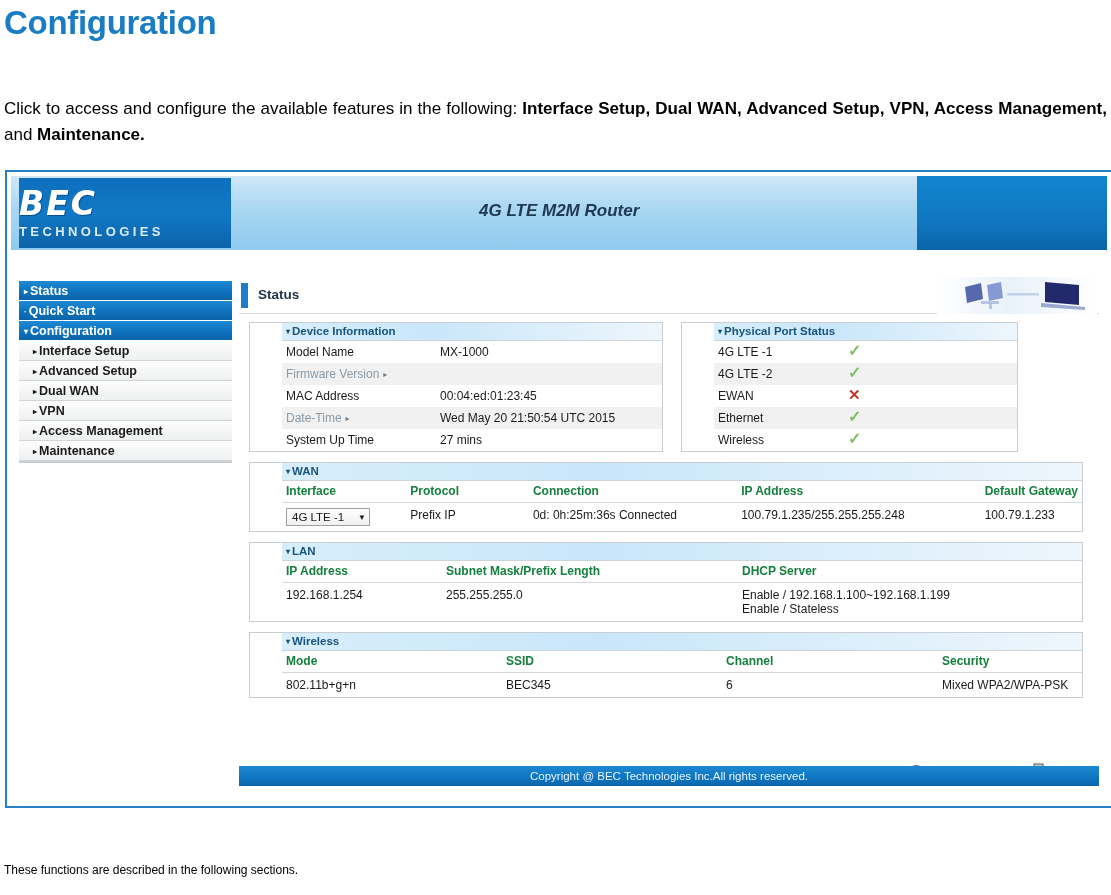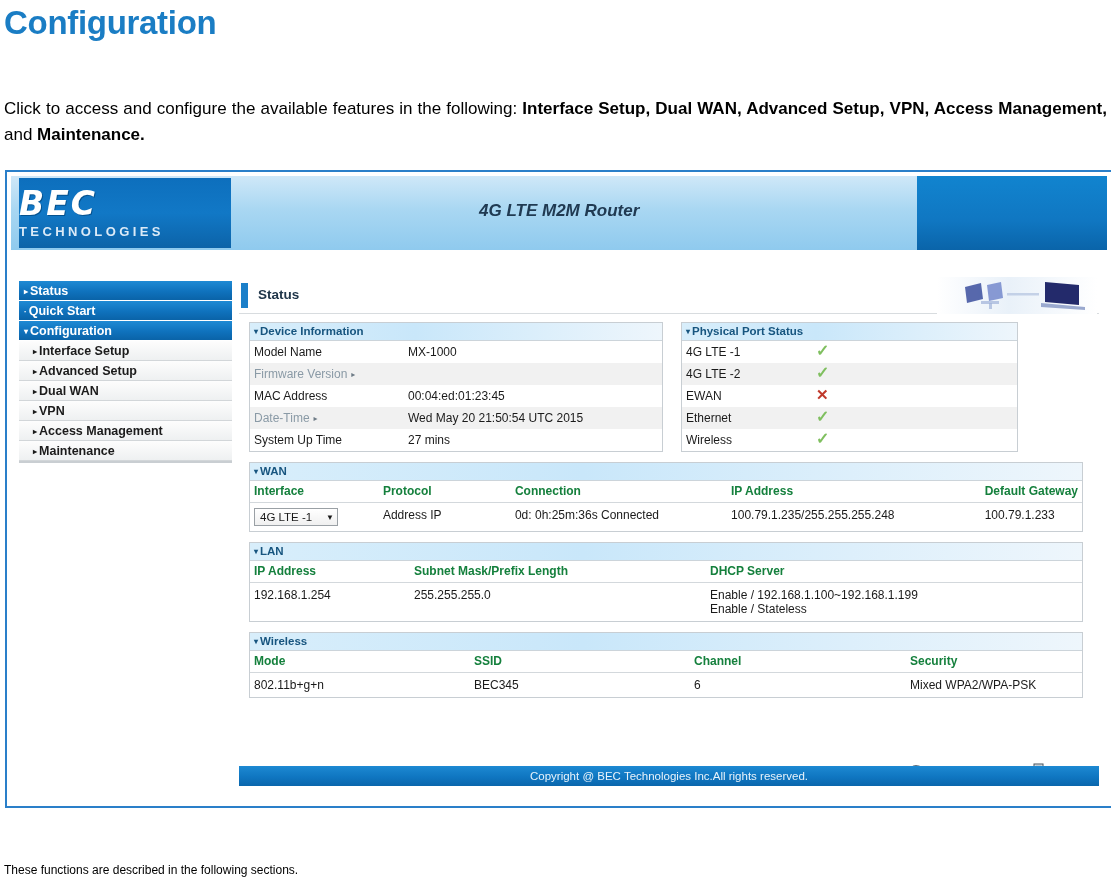--- a/index.html
+++ b/index.html
@@ -213,20 +213,21 @@
     gap: 18px;
   }
   .col-left { width: 414px; }
   .col-right { width: 337px; }
 
   .panel {
     border: 1px solid #c8ced3;
     background: #ffffff;
     box-sizing: border-box;
     margin-bottom: 10px;
+    padding-left: 32px;
   }
   .panel-head {
     height: 17px;
     line-height: 17px;
     background: linear-gradient(to right, #d8eefb 0%, #c9e7fa 40%, #eef6fc 100%);
     font-size: 11.5px;
     font-weight: bold;
     color: #17557f;
     padding-left: 4px;
     border-bottom: 1px solid #ccd4da;
@@ -499,21 +500,21 @@
                 <th style="width:248px;">IP Address</th>
                 <th>Default Gateway</th>
               </tr>
               <tr>
                 <td>
                   <span class="wan-select">
                     <span>4G LTE -1</span>
                     <span class="arr">▼</span>
                   </span>
                 </td>
-                <td>Address IP</td>
+                <td>Prefix IP</td>
                 <td>0d: 0h:25m:36s Connected</td>
                 <td>100.79.1.235/255.255.255.248</td>
                 <td>100.79.1.233</td>
               </tr>
             </tbody>
               </table>
           </div>
 
           <div class="panel" style="width:834px;">
             <div class="panel-head">

